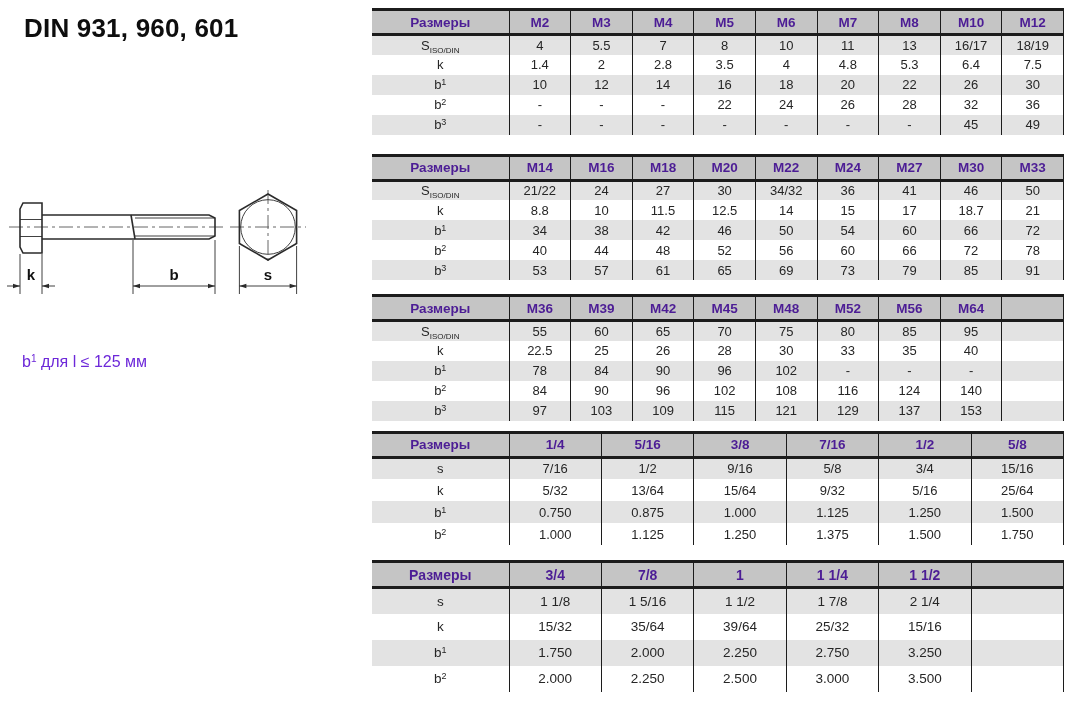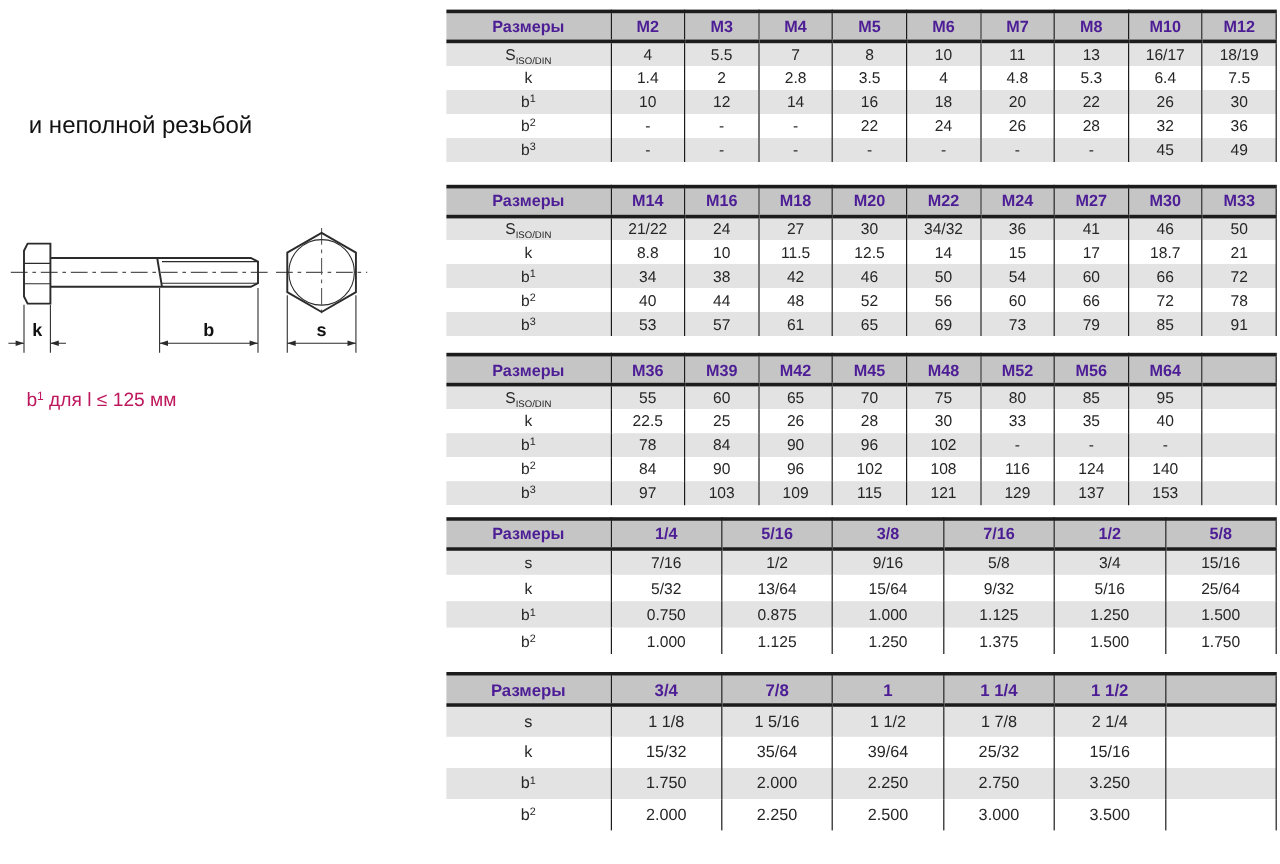--- a/index.html
+++ b/index.html
@@ -15,21 +15,21 @@
     font-family:"Liberation Sans", sans-serif;color:var(--txt);
     position:relative;
   }
   
   .title-block{position:absolute;left:24px;top:10px;}
   .title-line{font-size:26px;font-weight:700;line-height:37px;color:#0e0e0e;letter-spacing:0.2px;}
   .subtitle-block{position:absolute;left:24px;top:90px;}
   .subtitle-line{font-size:20px;line-height:30px;color:#111;}
   .drawing-wrap{position:absolute;left:6px;top:190px;width:354px;height:118px;}
   .notes-block{position:absolute;left:22px;top:318px;}
-  .note-line{font-size:16px;line-height:26px;color:#be185d;}
+  .note-line{font-size:16px;line-height:26px;color:#6d28d9;margin-top:28px;}
   .note-line sup{font-size:10px;vertical-align:5px;}
   
   #tables-host{position:absolute;left:372px;top:8px;width:692px;}
   table.dim-table{
     border-collapse:collapse;table-layout:fixed;width:692px;
     border-top:3px solid var(--border);
   }
   table.dim-table th, table.dim-table td{
     border-right:1.5px solid var(--border);
     text-align:center;vertical-align:middle;padding:0;
@@ -59,24 +59,24 @@
   .dwg-line{stroke:#2b2b2b;stroke-width:1.6;fill:none;}
   .dwg-thin{stroke:#2b2b2b;stroke-width:0.9;fill:none;}
   .dwg-center{stroke:#555;stroke-width:0.9;fill:none;stroke-dasharray:14 4 3 4;}
   .dwg-arrow{fill:#2b2b2b;stroke:none;}
   .dwg-label{font-family:"Liberation Sans",sans-serif;font-size:15px;font-weight:700;fill:#111;}
 </style>
 </head>
 <body>
 
 <div class="title-block">
+  <div class="title-line">DIN 931, 960, 601</div>
 </div>
 
 <div class="subtitle-block">
-  <div class="subtitle-line">и неполной резьбой</div>
 </div>
 
 <div class="drawing-wrap">
   <svg width="354" height="118" viewBox="0 0 354 118">
 
     <g>
 
       <line class="dwg-center" x1="3" y1="37" x2="220" y2="37"></line>
 
       <polygon class="dwg-line" points="14,19 17,13 36,13 36,63 17,63 14,57"></polygon>

